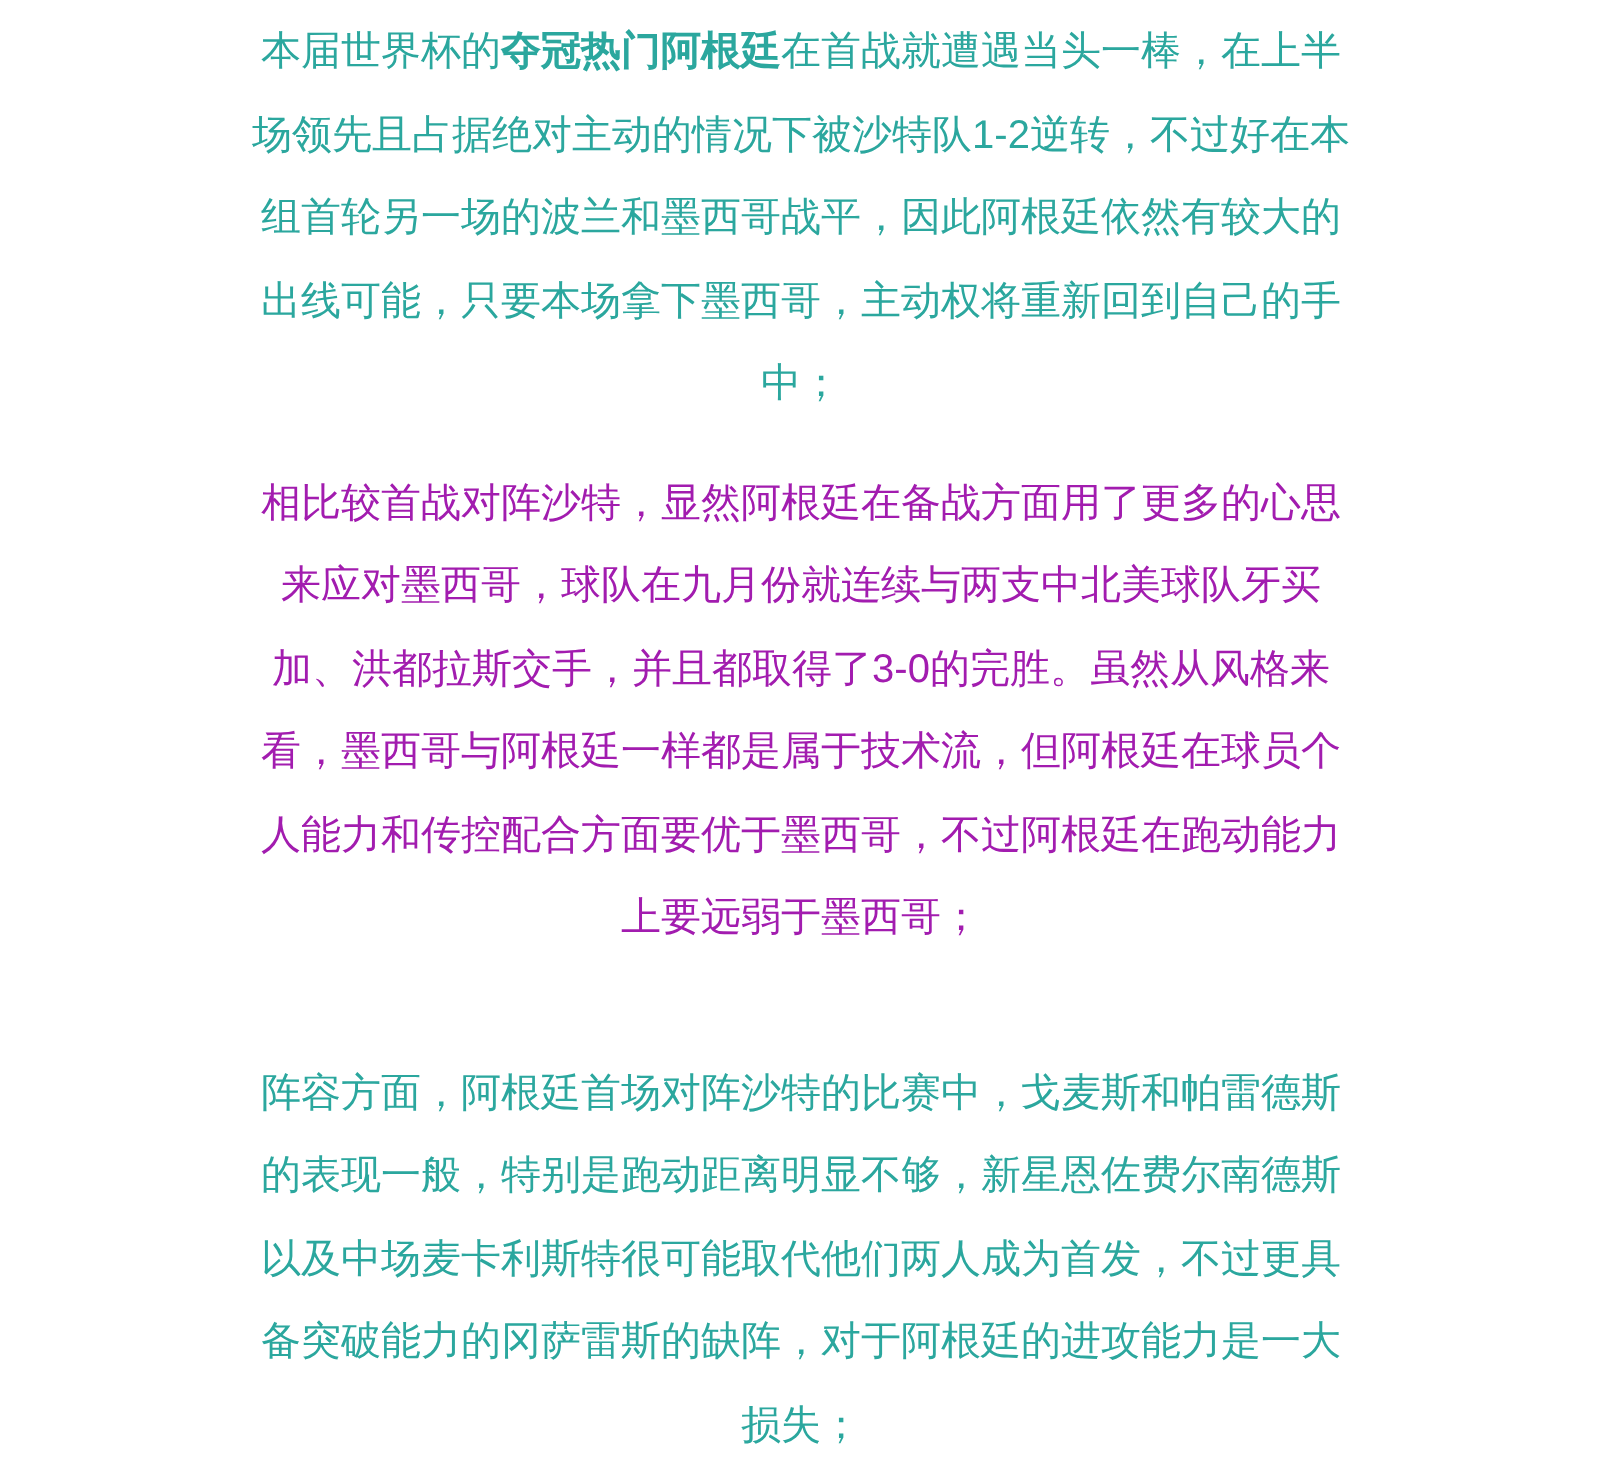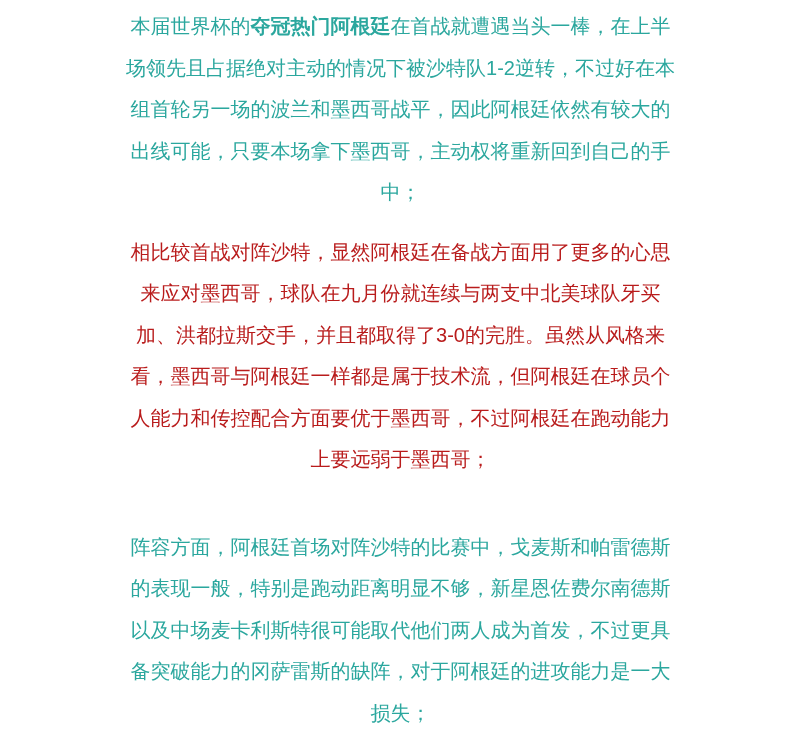--- a/index.html
+++ b/index.html
@@ -40,21 +40,21 @@
 </head>
 <body style="background: rgb(255, 255, 255);">
 
 <div class="article">
   <p class="para" style="color: rgb(43, 167, 158);"><span>本届世界杯的</span><strong>夺冠热门阿根廷</strong><span>在首战就遭遇当头一棒，在上半
 场领先且占据绝对主动的情况下被沙特队1-2逆转，不过好在本
 组首轮另一场的波兰和墨西哥战平，因此阿根廷依然有较大的
 出线可能，只要本场拿下墨西哥，主动权将重新回到自己的手
 中；</span></p>
 
-  <p class="para" style="color: #b91c1c;"><span>相比较首战对阵沙特，显然阿根廷在备战方面用了更多的心思
+  <p class="para" style="color: #a21caf;"><span>相比较首战对阵沙特，显然阿根廷在备战方面用了更多的心思
 来应对墨西哥，球队在九月份就连续与两支中北美球队牙买
 加、洪都拉斯交手，并且都取得了3-0的完胜。虽然从风格来
 看，墨西哥与阿根廷一样都是属于技术流，但阿根廷在球员个
 人能力和传控配合方面要优于墨西哥，不过阿根廷在跑动能力
 上要远弱于墨西哥；</span></p>
 
   <p class="para para-lineup" style="color: rgb(43, 167, 158);"><span>阵容方面，阿根廷首场对阵沙特的比赛中，戈麦斯和帕雷德斯
 的表现一般，特别是跑动距离明显不够，新星恩佐费尔南德斯
 以及中场麦卡利斯特很可能取代他们两人成为首发，不过更具
 备突破能力的冈萨雷斯的缺阵，对于阿根廷的进攻能力是一大

